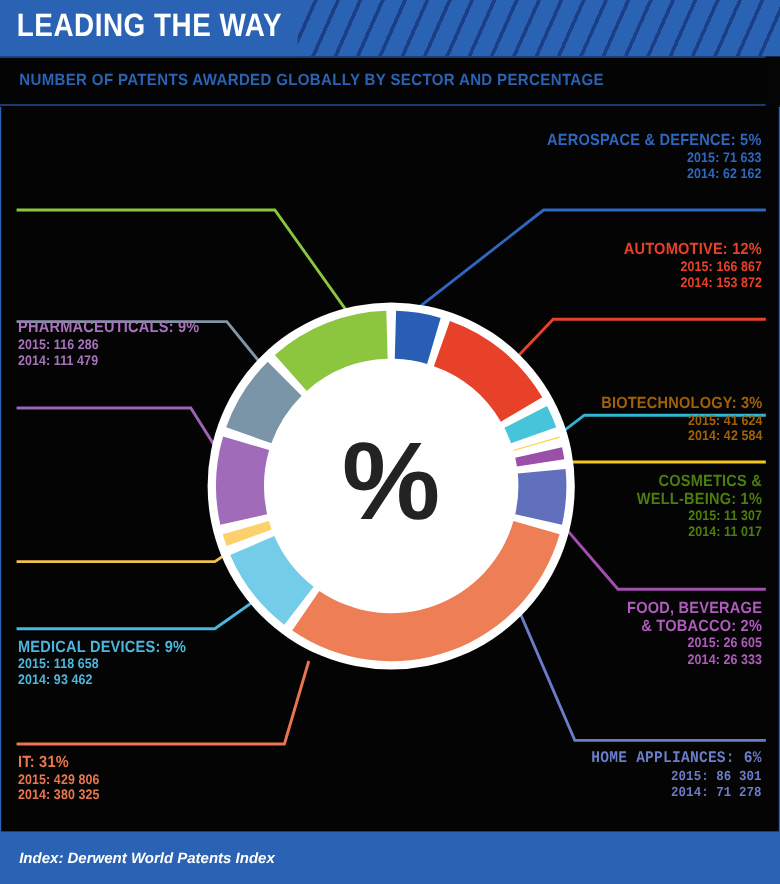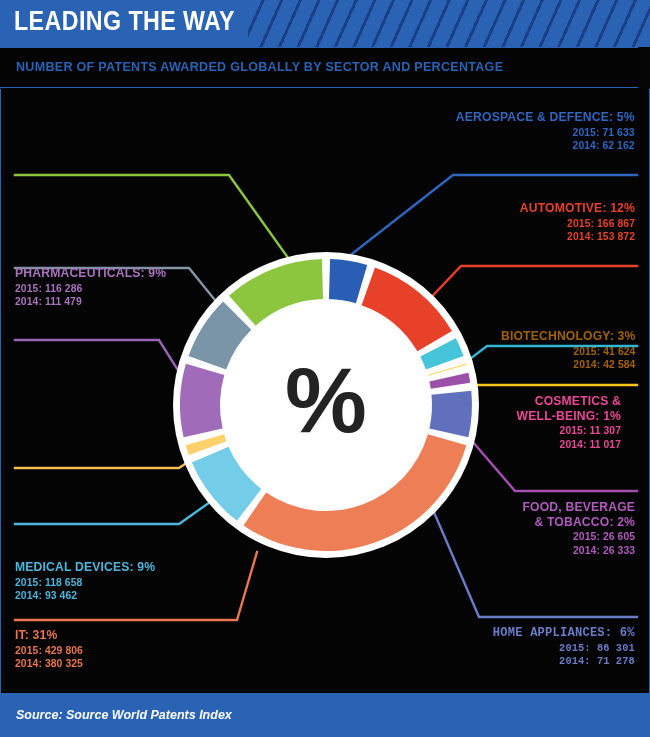--- a/index.html
+++ b/index.html
@@ -180,21 +180,21 @@
 
 
 
     <div class="label" style="left: 14px; top: 177px; color: rgb(168, 114, 189);">
       <span class="lab-head">PHARMACEUTICALS: 9%</span>
       <span class="lab-row">2015: 116 286</span>
       <span class="lab-row">2014: 111 479</span>
     </div>
 
 
-    <div class="label" style="left: 14px; top: 443px; color: rgb(76, 183, 221); margin-top: 28px;">
+    <div class="label" style="left: 14px; top: 443px; color: rgb(76, 183, 221);">
       <span class="lab-head">MEDICAL DEVICES: 9%</span>
       <span class="lab-row">2015: 118 658</span>
       <span class="lab-row">2014: 93 462</span>
     </div>
 
     <div class="label" style="left: 14px; top: 539px; color: rgb(233, 118, 79);">
       <span class="lab-head">IT: 31%</span>
       <span class="lab-row">2015: 429 806</span>
       <span class="lab-row">2014: 380 325</span>
     </div>
@@ -210,21 +210,21 @@
       <span class="lab-row">2015: 166 867</span>
       <span class="lab-row">2014: 153 872</span>
     </div>
 
     <div class="label r" style="right: 14px; top: 192px; color: #a16207; margin-top: 48px;">
       <span class="lab-head">BIOTECHNOLOGY: 3%</span>
       <span class="lab-row">2015: 41 624</span>
       <span class="lab-row">2014: 42 584</span>
     </div>
 
-    <div class="label r" style="right: 28px; top: 305px; color: #ec4899;">
+    <div class="label r" style="right: 14px; top: 305px; color: #4d7c0f;">
       <span class="lab-head">COSMETICS &amp;</span>
       <span class="lab-head">WELL-BEING: 1%</span>
       <span class="lab-row">2015: 11 307</span>
       <span class="lab-row">2014: 11 017</span>
     </div>
 
     <div class="label r" style="right: 14px; top: 411px; color: rgb(176, 91, 189);">
       <span class="lab-head">FOOD, BEVERAGE</span>
       <span class="lab-head">&amp; TOBACCO: 2%</span>
       <span class="lab-row">2015: 26 605</span>
@@ -233,16 +233,16 @@
 
     <div class="label r" style="right: 14px; top: 537px; color: rgb(107, 124, 200); font-family: Liberation Mono, monospace;">
       <span class="lab-head">HOME APPLIANCES: 6%</span>
       <span class="lab-row">2015: 86 301</span>
       <span class="lab-row">2014: 71 278</span>
     </div>
 
   </div>
 
   <div id="footer">
-    <div id="footer-text">Source: Source World Patents Index</div>
+    <div id="footer-text">Index: Derwent World Patents Index</div>
   </div>
 
 </div>
 
 </body></html>

